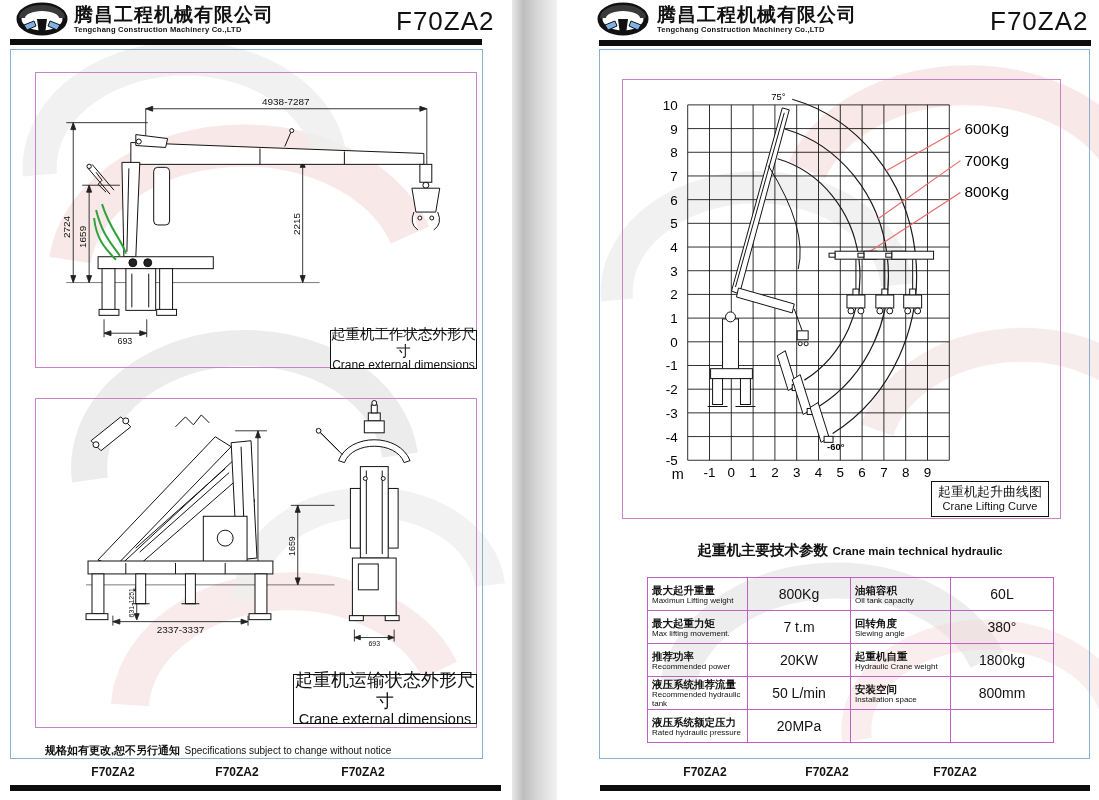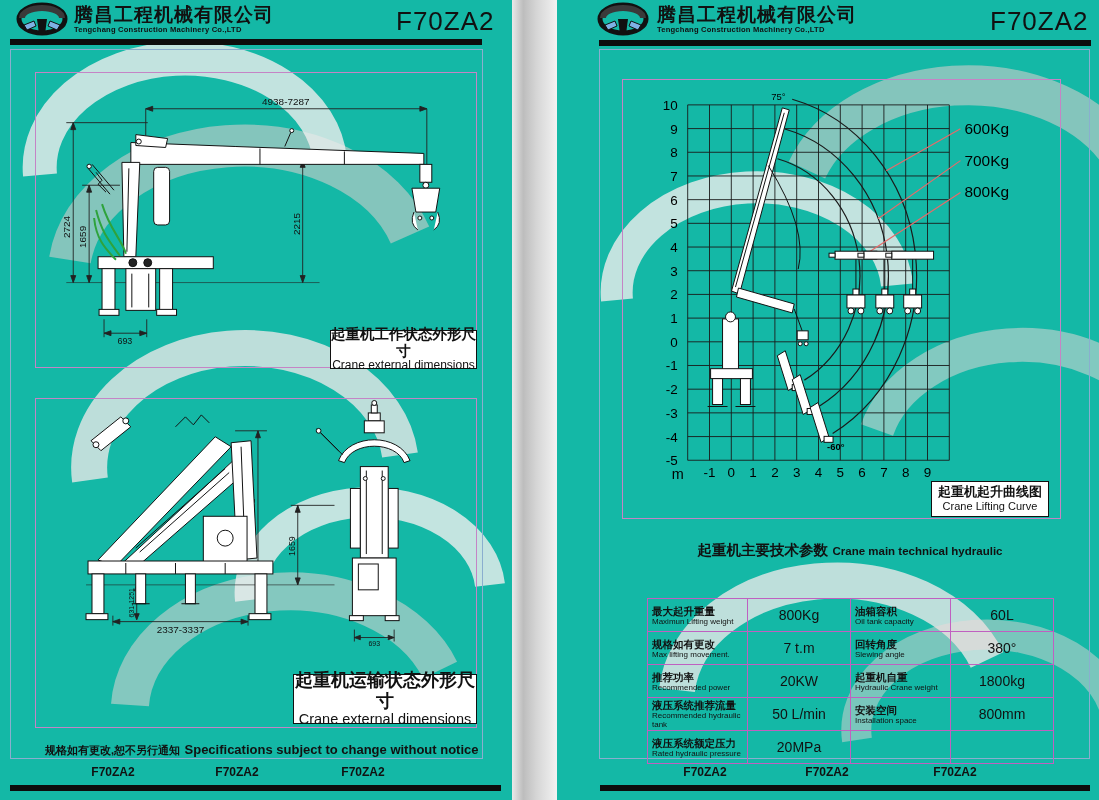--- a/index.html
+++ b/index.html
@@ -1,34 +1,34 @@
 <!DOCTYPE html>
 <html><head>
 <meta charset="utf-8">
 <style>
   html,body{margin:0;padding:0;background:#cfcfcf;}
   #stage{position:relative;width:1099px;height:800px;overflow:hidden;
          font-family:"Liberation Sans",sans-serif;color:#111;}
-  .page{position:absolute;top:0;height:800px;background:#14b8a6;}
+  .page{position:absolute;top:0;height:800px;background:#ffffff;}
   #page-left{left:0;width:512px;}
   #page-right{left:557px;width:542px;}
   #gap{position:absolute;left:512px;top:0;width:45px;height:800px;
        background:linear-gradient(90deg,#e9e9e9 0%,#bdbdbd 25%,#d6d6d6 55%,#f2f2f2 100%);}
   .hdr-rule{position:absolute;background:#0d0d0d;height:6px;}
   .company-zh{font-size:19px;font-weight:700;letter-spacing:1px;line-height:21px;}
   .company-en{font-size:7.6px;font-weight:700;letter-spacing:.2px;}
   .model{position:absolute;font-size:26px;letter-spacing:1px;}
   .frame-blue{position:absolute;border:1px solid #8aaecf;background:transparent;}
   .box-pink{position:absolute;border:1px solid #c584c5;}
   .lblbox{position:absolute;border:1.5px solid #111;background:#fff;text-align:center;
           display:flex;flex-direction:column;justify-content:center;line-height:1.15;}
-  .lblbox .zh{font-weight:700;}
+  .lblbox .zh{font-weight:400;}
   .footnote{position:absolute;white-space:nowrap;}
   .footnote .zh{font-weight:700;font-size:11px;}
-  .footnote .en{font-size:13px;font-weight:700;}
+  .footnote .en{font-size:10px;font-weight:400;}
   .fmodel{position:absolute;top:765px;font-size:12px;font-weight:700;transform:translateX(-50%);}
   .bot-rule{position:absolute;top:785px;height:6px;background:#0d0d0d;}
   .ttitle{position:absolute;text-align:center;}
   .ttitle .zh{font-size:14.5px;font-weight:700;}
   .ttitle .en{font-size:11.5px;font-weight:600;}
   #ptable{position:absolute;border-collapse:collapse;table-layout:fixed;}
   #ptable td{border:1px solid #c060c0;padding:0 4px;height:32px;overflow:hidden;}
   #ptable td.lab .zh{font-size:10.5px;font-weight:700;line-height:12px;}
   #ptable td.lab .en{font-size:8px;line-height:9px;}
   #ptable td.val{text-align:center;font-size:14px;}
@@ -388,21 +388,21 @@
     </svg>
     <div class="lblbox" style="left:374px;top:481px;width:116px;height:34px">
       <span class="zh" style="font-size:13px">起重机起升曲线图</span>
       <span class="en" style="font-size:11px">Crane Lifting Curve</span>
     </div>
 
     <div class="ttitle" style="left:90px;top:541px;width:406px">
       <span class="zh">起重机主要技术参数</span>
       <span class="en">Crane main technical hydraulic</span>
     </div>
-    <table id="ptable" style="left:90px;top:598px;width:406px">
+    <table id="ptable" style="left:90px;top:577px;width:406px">
       <colgroup>
           <col style="width:100px">
           <col style="width:103px">
           <col style="width:100px">
           <col style="width:103px">
         </colgroup>
       <tbody id="ptable-body">
           <tr>
             <td class="lab">
               <div class="zh">最大起升重量</div>
@@ -410,21 +410,21 @@
             </td>
             <td class="val">800Kg</td>
             <td class="lab">
               <div class="zh">油箱容积</div>
               <div class="en">Oil  tank  capacity</div>
             </td>
             <td class="val">60L</td>
           </tr>
           <tr>
             <td class="lab">
-              <div class="zh">规格如有更改</div>
+              <div class="zh">最大起重力矩</div>
               <div class="en">Max  lifting  movement.</div>
             </td>
             <td class="val">7 t.m</td>
             <td class="lab">
               <div class="zh">回转角度</div>
               <div class="en">Slewing  angle</div>
             </td>
             <td class="val">380°</td>
           </tr>
           <tr>

